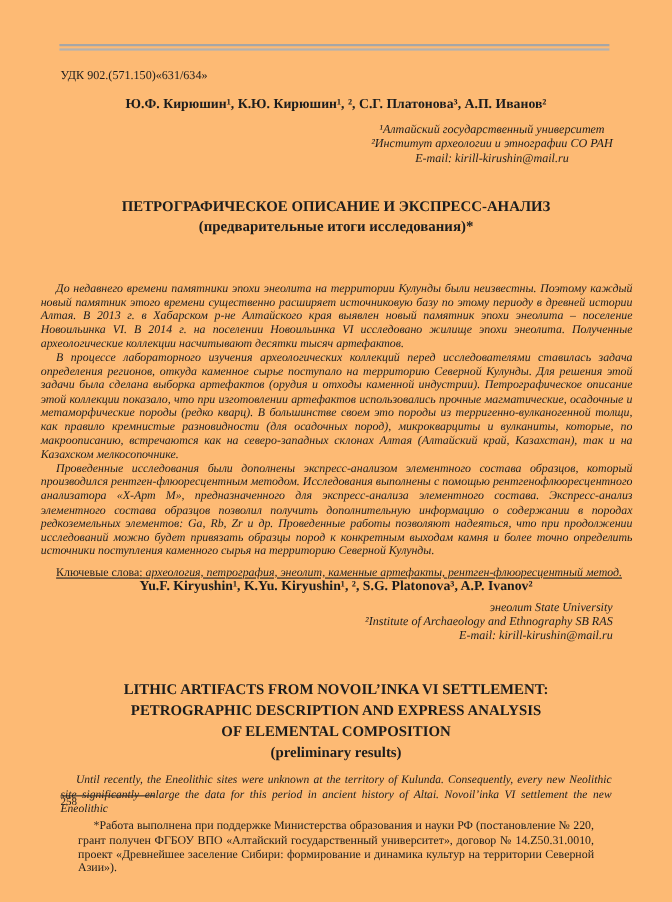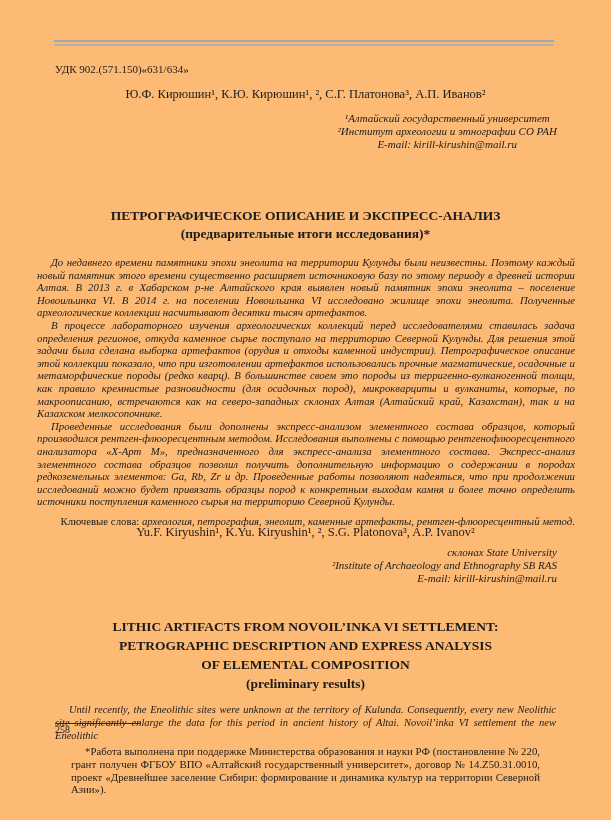--- a/index.html
+++ b/index.html
@@ -8,42 +8,42 @@
     color:#1c1c1c; font-family:"Liberation Serif","DejaVu Serif",serif;
     overflow:hidden;
   }
   .double-rule {
     position:absolute; left:54px; top:40px; width:500px; height:2px;
     border-top:2px solid #a6a6a6; border-bottom:2px solid #b1b1b1;
   }
   .udc { position:absolute; left:55px; top:63px; font-size:11px; }
   .authors {
     position:absolute; left:0; right:0; text-align:center;
-    font-weight:normal; font-size:12.5px;
+    font-weight:bold; font-size:12.5px;
   }
   .ru-authors { top:87px; }
   .en-authors { top:525px; }
   .affil {
     position:absolute; right:54px; text-align:right;
     font-style:italic; font-size:11px; line-height:13px;
   }
   .ru-affil { top:112px;text-align:center; }
   .en-affil { top:546px; }
   .big-title {
     position:absolute; left:40px; right:40px; text-align:center;
     font-weight:bold; font-size:13.5px; line-height:18px; margin:0;
   }
-  .ru-title { top:179px;margin-top:28px; }
+  .ru-title { top:179px; }
   .en-title { top:617px; line-height:19px; }
   .ru-abstract {
     position:absolute; left:37px; right:36px; top:256px;
     font-style:italic; font-size:10.8px; line-height:12.6px; text-align:justify;
   }
   .ru-abstract p { margin:0; text-indent:14px; }
-  .keywords { margin-top:7px !important; text-align:right; }
+  .keywords { margin-top:7px !important; text-align:left;text-decoration:underline; }
   .kw-label { font-style:normal; }
   .en-abstract {
     position:absolute; left:55px; right:55px; top:703px;
     font-style:italic; font-size:10.5px; line-height:13px;
     text-align:justify; text-indent:14px; margin:0;
   }
   .footnote-rule { position:absolute; left:55px; top:723px; width:86px; border-top:1px solid #2a2a2a; }
   .footnote {
     position:absolute; left:55px; right:55px; top:729px;
     font-size:10.8px; line-height:12.8px; text-align:justify;
@@ -79,21 +79,21 @@
     <p>Проведенные исследования были дополнены экспресс-анализом элементного состава образцов, который производился рентген-флюоресцентным методом. Исследования выполнены с помощью рентгенофлюоресцентного анализатора «X-Арт М», предназначенного для экспресс-анализа элементного состава. Экспресс-анализ элементного состава образцов позволил получить дополнительную информацию о содержании в породах редкоземельных элементов: Ga, Rb, Zr и др. Проведенные работы позволяют надеяться, что при продолжении исследований можно будет привязать образцы пород к конкретным выходам камня и более точно определить источники поступления каменного сырья на территорию Северной Кулунды.</p>
     <p class="keywords">
       <span class="kw-label">Ключевые слова:</span>
       <span class="kw-text">археология, петрография, энеолит, каменные артефакты, рентген-флюоресцентный метод.</span>
     </p>
   </div>
 
   <div class="authors en-authors">Yu.F. Kiryushin¹, K.Yu. Kiryushin¹, ², S.G. Platonova³, A.P. Ivanov²</div>
 
   <div class="affil en-affil">
-    <div>склонах State University</div>
+    <div>энеолит State University</div>
     <div>²Institute of Archaeology and Ethnography SB RAS</div>
     <div>E-mail: kirill-kirushin@mail.ru</div>
   </div>
 
   <h2 class="big-title en-title">
     <div>LITHIC ARTIFACTS FROM NOVOIL’INKA VI SETTLEMENT:</div>
     <div>PETROGRAPHIC DESCRIPTION AND EXPRESS ANALYSIS</div>
     <div>OF ELEMENTAL COMPOSITION</div>
     <div>(preliminary results)</div>
   </h2>

